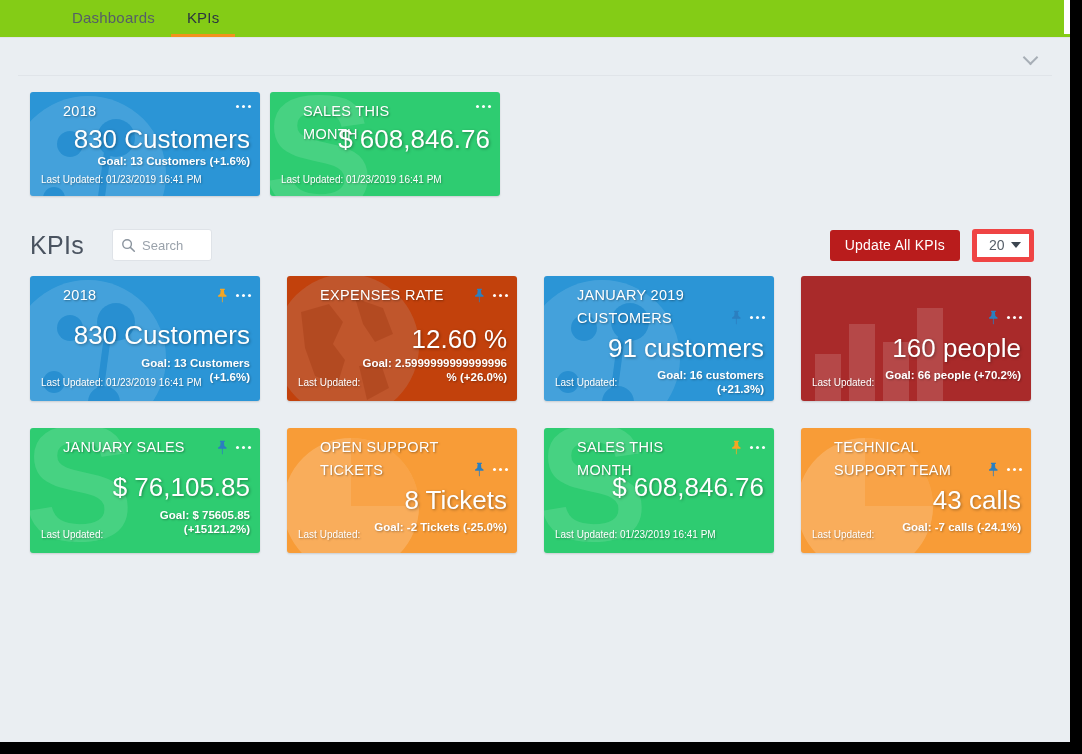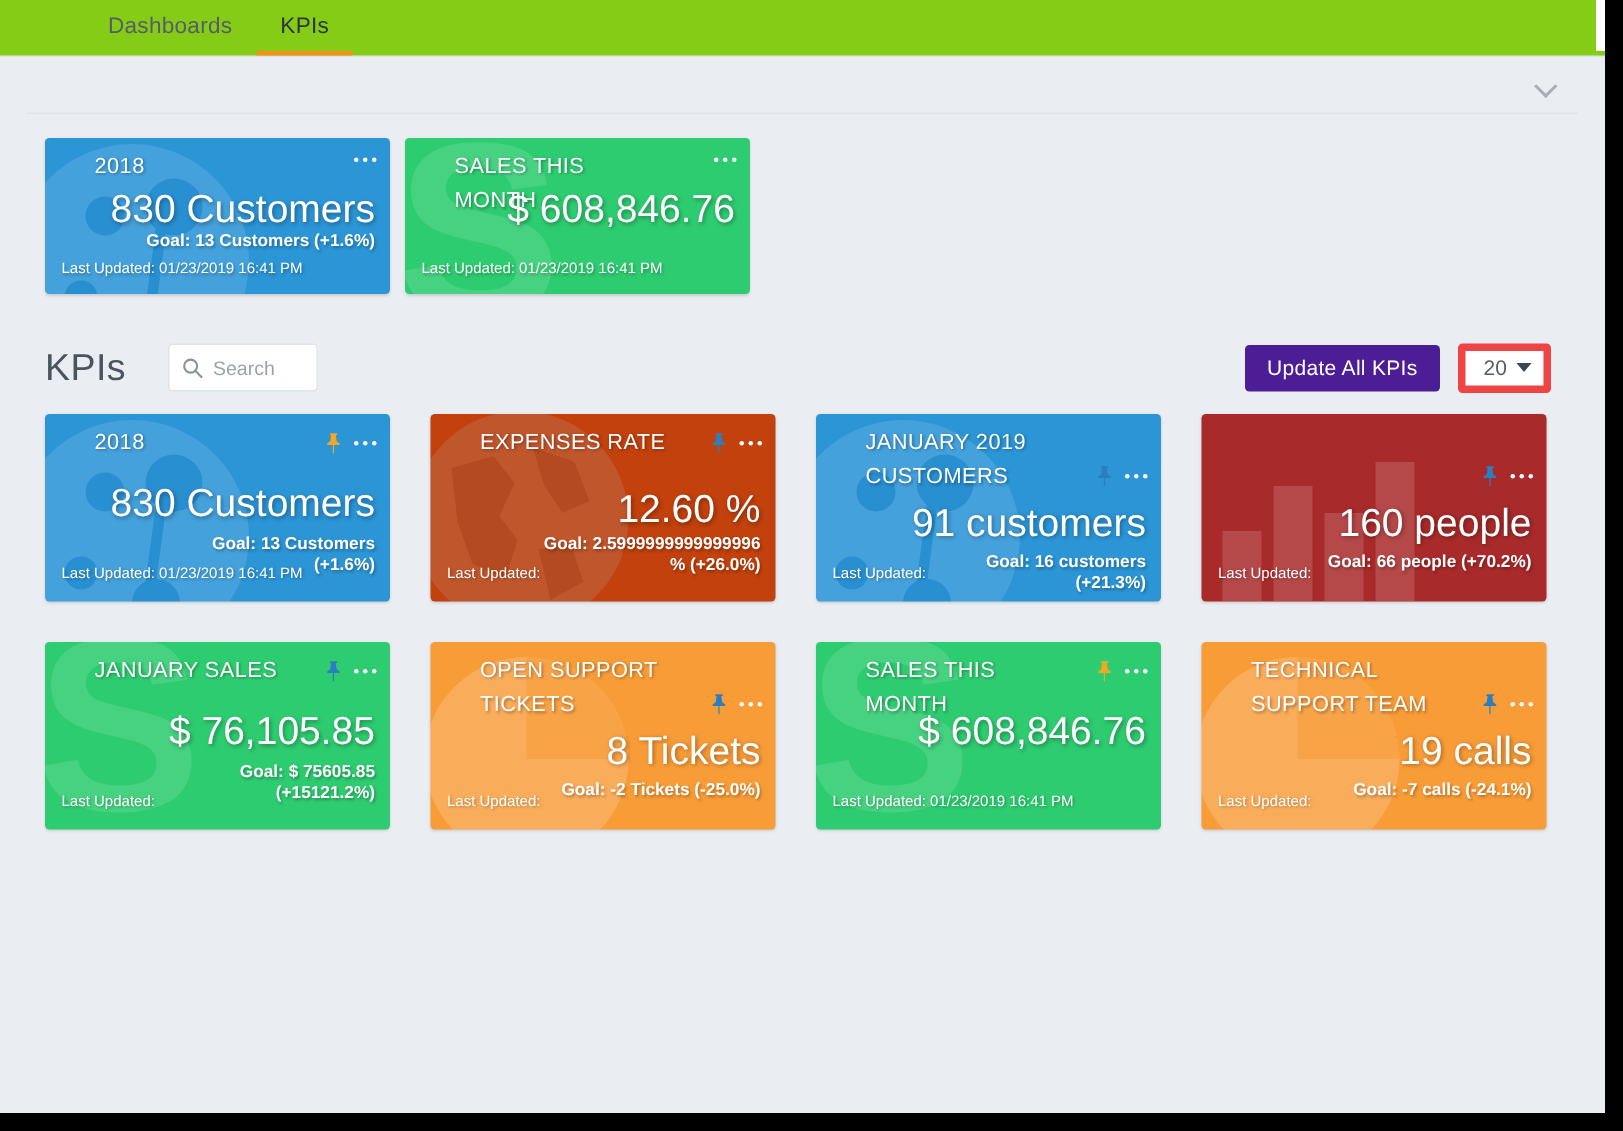--- a/index.html
+++ b/index.html
@@ -108,21 +108,21 @@
     outline: none;
     font-size: 13px;
     color: #8b949e;
     font-family: "Liberation Sans", sans-serif;
     width: 100%;
     background: transparent;
   }
   #search-input::placeholder { color: #9aa2ab; }
   #toolbar-spacer { flex: 1; }
   #update-all-btn {
-    background: #4c1d95;
+    background: #b91c1c;
     color: #fff;
     border: none;
     border-radius: 3px;
     height: 31px;
     padding: 0 15px;
     font-size: 14px;
     font-family: "Liberation Sans", sans-serif;
     cursor: pointer;
     letter-spacing: .2px;
     margin-left: 24px;
@@ -509,21 +509,21 @@
           <div class="card-icons" style="top:34px;">
             <svg class="pin-icon" width="13" height="15" viewBox="0 0 13 15">
               <path d="M4.2 0.8 h4.6 v1.2 h-0.9 l0.5 4.0 l2.1 1.6 v1.1 h-3.8 v5.5 h-0.8 v-5.5 h-3.8 v-1.1 l2.1 -1.6 l0.5 -4.0 h-0.9 z" fill="#2b7fc0"></path>
             </svg>
             <span class="dots">
               <i></i>
               <i></i>
               <i></i>
             </span>
           </div>
-          <div class="card-value" style="top:57px;">19 calls</div>
+          <div class="card-value" style="top:57px;">43 calls</div>
           <div class="card-goal" style="top:92px;max-width:150px;">Goal: -7 calls (-24.1%)</div>
           <div class="card-updated" style="top:101px;">Last Updated:</div>
         </div>
       </div>
     </div>
 
 </div>
 
 <div id="border-top-right"></div>
 <div id="border-right"></div>

